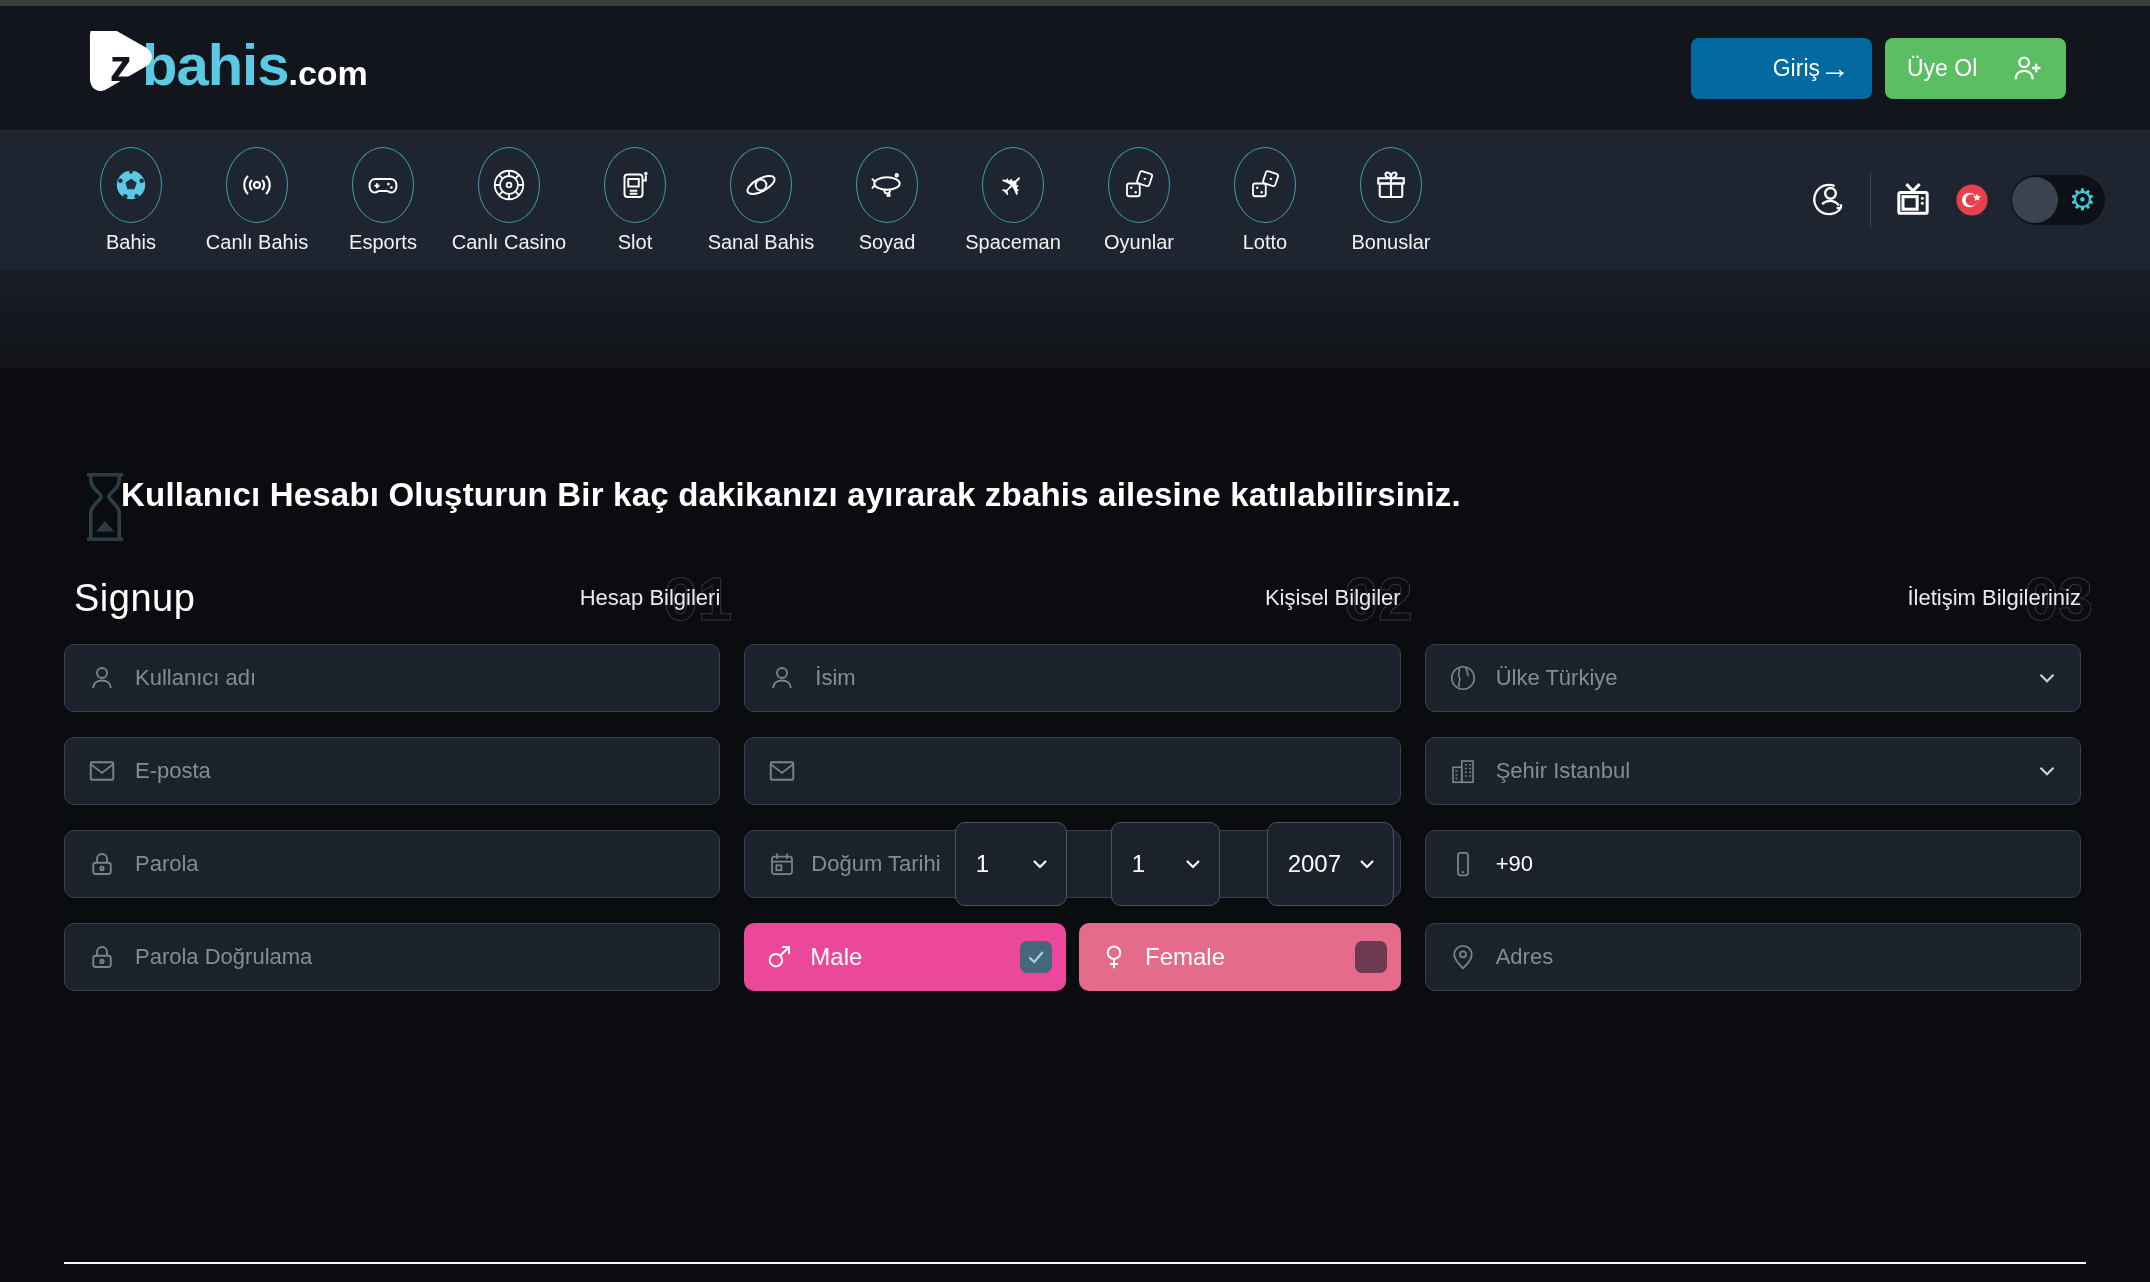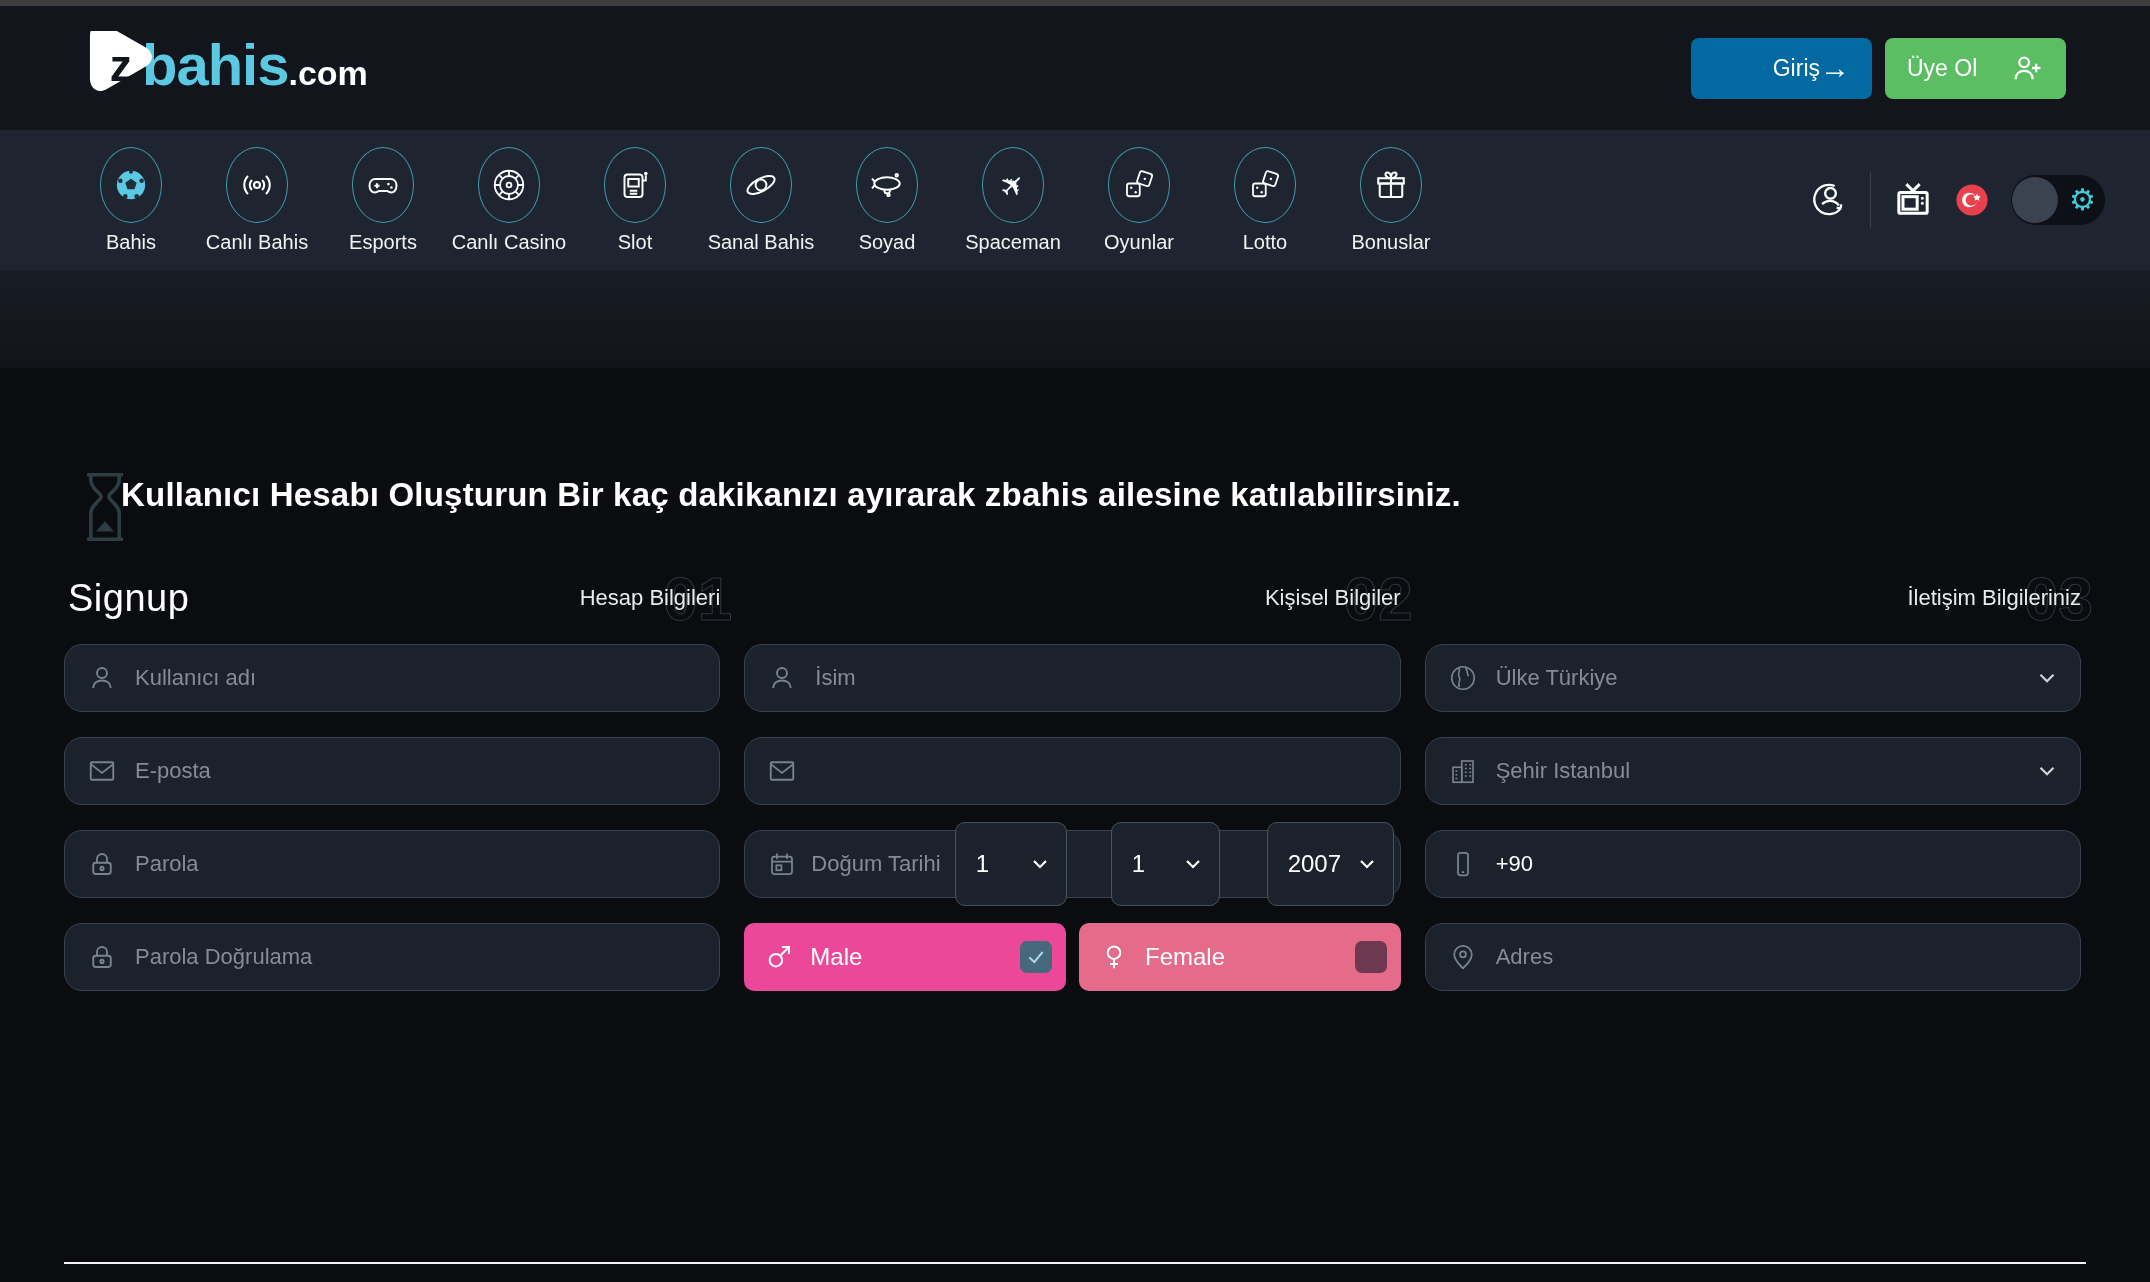--- a/index.html
+++ b/index.html
@@ -52,29 +52,29 @@
 
   
   .main { position:relative; height:914px; background:#0a0c10; }
   .headline-wrap { position:absolute; left:72px; top:108px; display:flex; align-items:center; }
   .hourglass { position:absolute; left:2px; top:-12px; }
   .headline { font-size:33px; font-weight:700; color:#fff; margin-left:49px; letter-spacing:.2px; }
 
   .signup-row { position:absolute; left:64px; right:69px; top:200px; height:60px;
                 display:grid; grid-template-columns:1fr 1fr 1fr; column-gap:24px; align-items:center; }
   .signup-cell { position:relative; display:flex; align-items:center; justify-content:flex-end; height:100%; }
-  .signup-title { position:absolute; left:4px; font-size:38px; font-weight:400; color:#fff; letter-spacing:.5px; }
+  .signup-title { position:absolute; left:10px; font-size:38px; font-weight:400; color:#fff; letter-spacing:.5px; }
   .step-label { font-size:22px; color:#e9eaec; z-index:1; }
   .step-num { position:absolute; right:-12px; top:50%; transform:translateY(-50%);
               font-size:62px; font-weight:700; color:transparent;
               -webkit-text-stroke:1px #32363e; z-index:0; }
 
   .form-grid { position:absolute; left:64px; right:69px; top:276px;
                display:grid; grid-template-columns:1fr 1fr 1fr; column-gap:24px; row-gap:25px; }
-  .field { height:68px; background:#1c222c; border:1px solid #394150; border-radius:18px;
+  .field { height:68px; background:#1c222c; border:1px solid #394150; border-radius:10px;
            display:flex; align-items:center; padding:0 20px 0 22px; gap:18px; position:relative; }
   .field input { flex:1; background:transparent; border:none; outline:none; color:#fff;
                  font-family:"Liberation Sans",sans-serif; font-size:22px; min-width:0; }
   .field input::placeholder { color:#858c97; opacity:1; }
   .field .ficon { flex:0 0 auto; }
   .ph-label { color:#858c97; font-size:22px; white-space:nowrap; overflow:hidden; }
   .chev { flex:0 0 auto; margin-left:auto; }
 
   
   .field-birth { display:flex; align-items:center; gap:14px; padding-right:6px; overflow:visible; }

